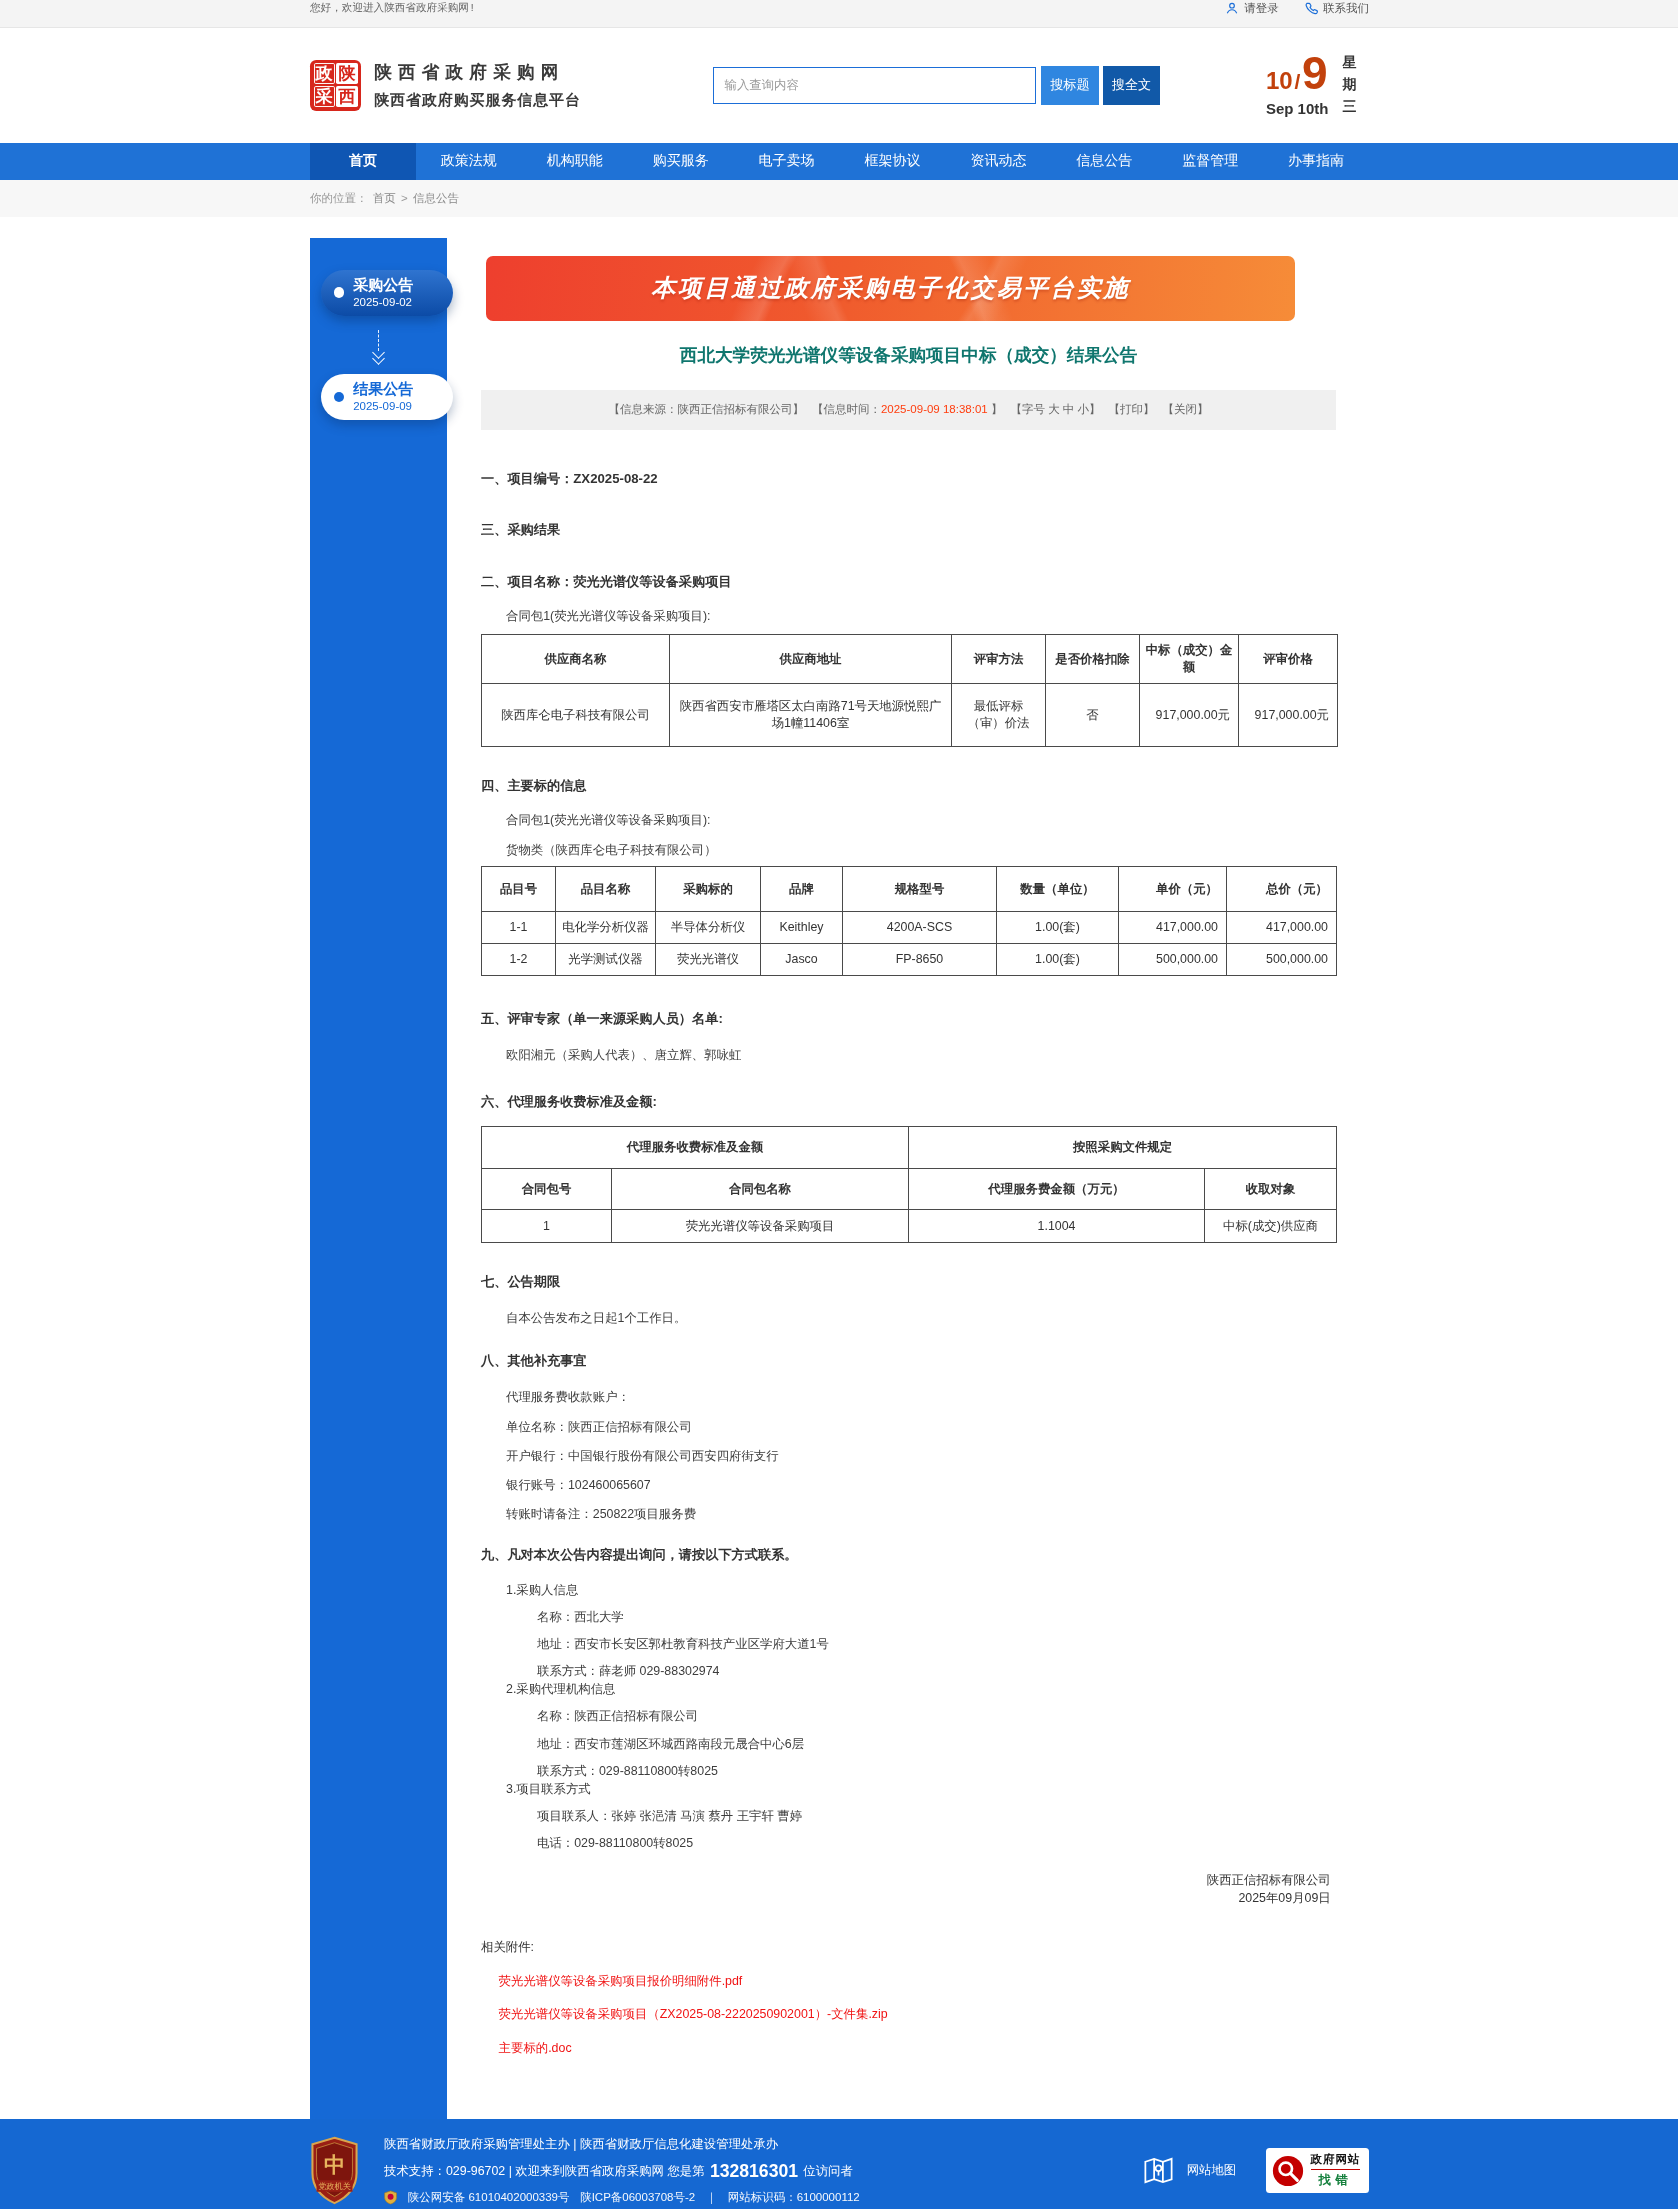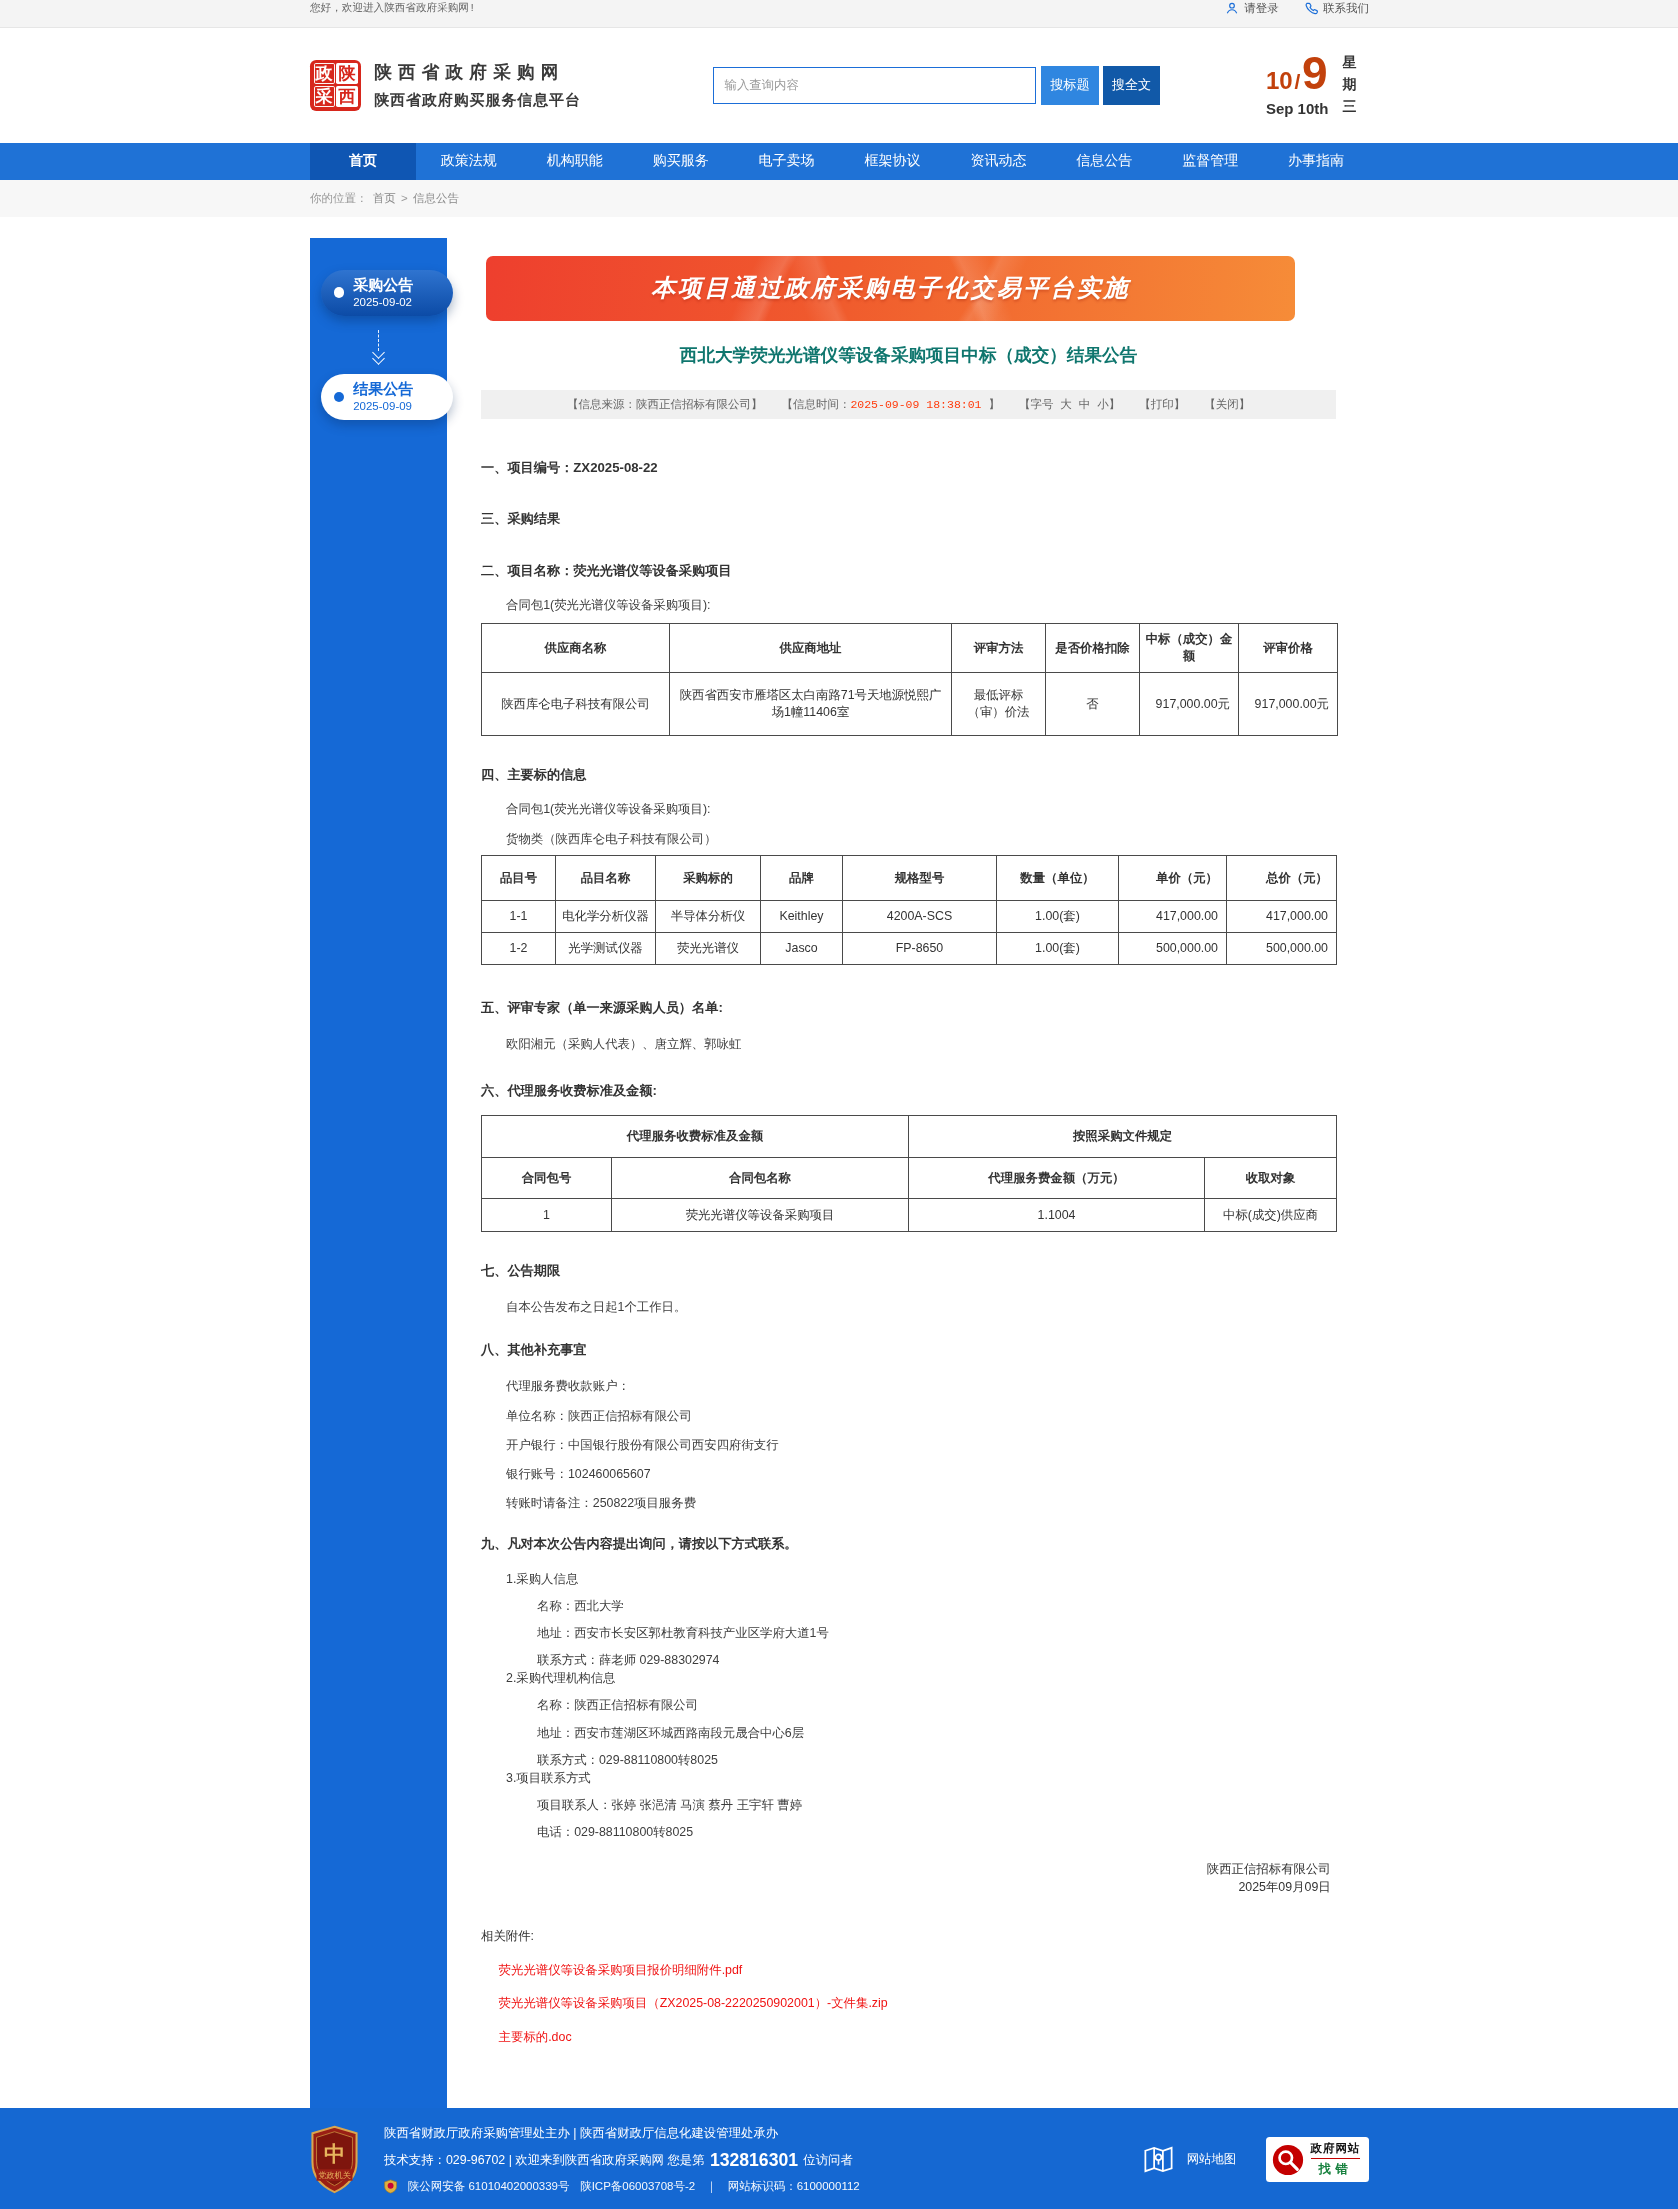--- a/index.html
+++ b/index.html
@@ -65,21 +65,21 @@
     background:linear-gradient(96deg,#ee3f2e 0%,#f05c2d 45%,#f68c38 100%);
     display:flex;align-items:center;justify-content:center;}
   .banner::before{content:"";position:absolute;inset:-53px;
     background:
       radial-gradient(circle at 6% 170%, transparent 57%, rgba(255,255,255,.14) 58%, transparent 61%),
       radial-gradient(circle at 16% -80%, transparent 55%, rgba(255,255,255,.12) 56%, transparent 59%),
       radial-gradient(circle at 88% 180%, transparent 59%, rgba(255,255,255,.15) 60%, transparent 63%),
       radial-gradient(circle at 97% -60%, transparent 56%, rgba(255,255,255,.12) 57%, transparent 60%);}
   .banner-text{position:relative;color:#fff;font-size:24px;font-weight:bold;font-style:italic;letter-spacing:2.6px;text-shadow:0 1.8px 2.6px rgba(160,30,10,.35);}
   .art-title{margin-top:23px;text-align:center;font-size:17.6px;font-weight:bold;color:#0f766e;line-height:23px;}
-  .meta-bar{margin-top:23px;background:#f0f0f0;height:29px;display:flex;align-items:center;justify-content:center;font-size:11.5px;color:#666;gap:19px;font-family:Liberation Mono, monospace;}
+  .meta-bar{margin-top:23px;background:#f0f0f0;height:40px;display:flex;align-items:center;justify-content:center;font-size:11.5px;color:#666;gap:8px;}
   .meta-bar .red{color:#ff3c0d;}
   .meta-bar a{color:#666;text-decoration:none;cursor:pointer;}
   .meta-group{white-space:nowrap;}
   .sec-h{font-size:13.2px;font-weight:bold;color:#333;line-height:17.6px;}
   .p-body{font-size:12.4px;color:#3d3d3d;line-height:17.6px;}
   .ind1{padding-left:25px;}
   .ind2{padding-left:56px;}
   .ind-a{padding-left:17.6px;}
   .mt8{margin-top:7px;}.mt10{margin-top:8.8px;}.mt11{margin-top:9.7px;}.mt12{margin-top:0;}
   .mt13{margin-top:11.5px;}.mt18{margin-top:16px;}.mt20{margin-top:17.6px;}.mt22{margin-top:19.4px;}

